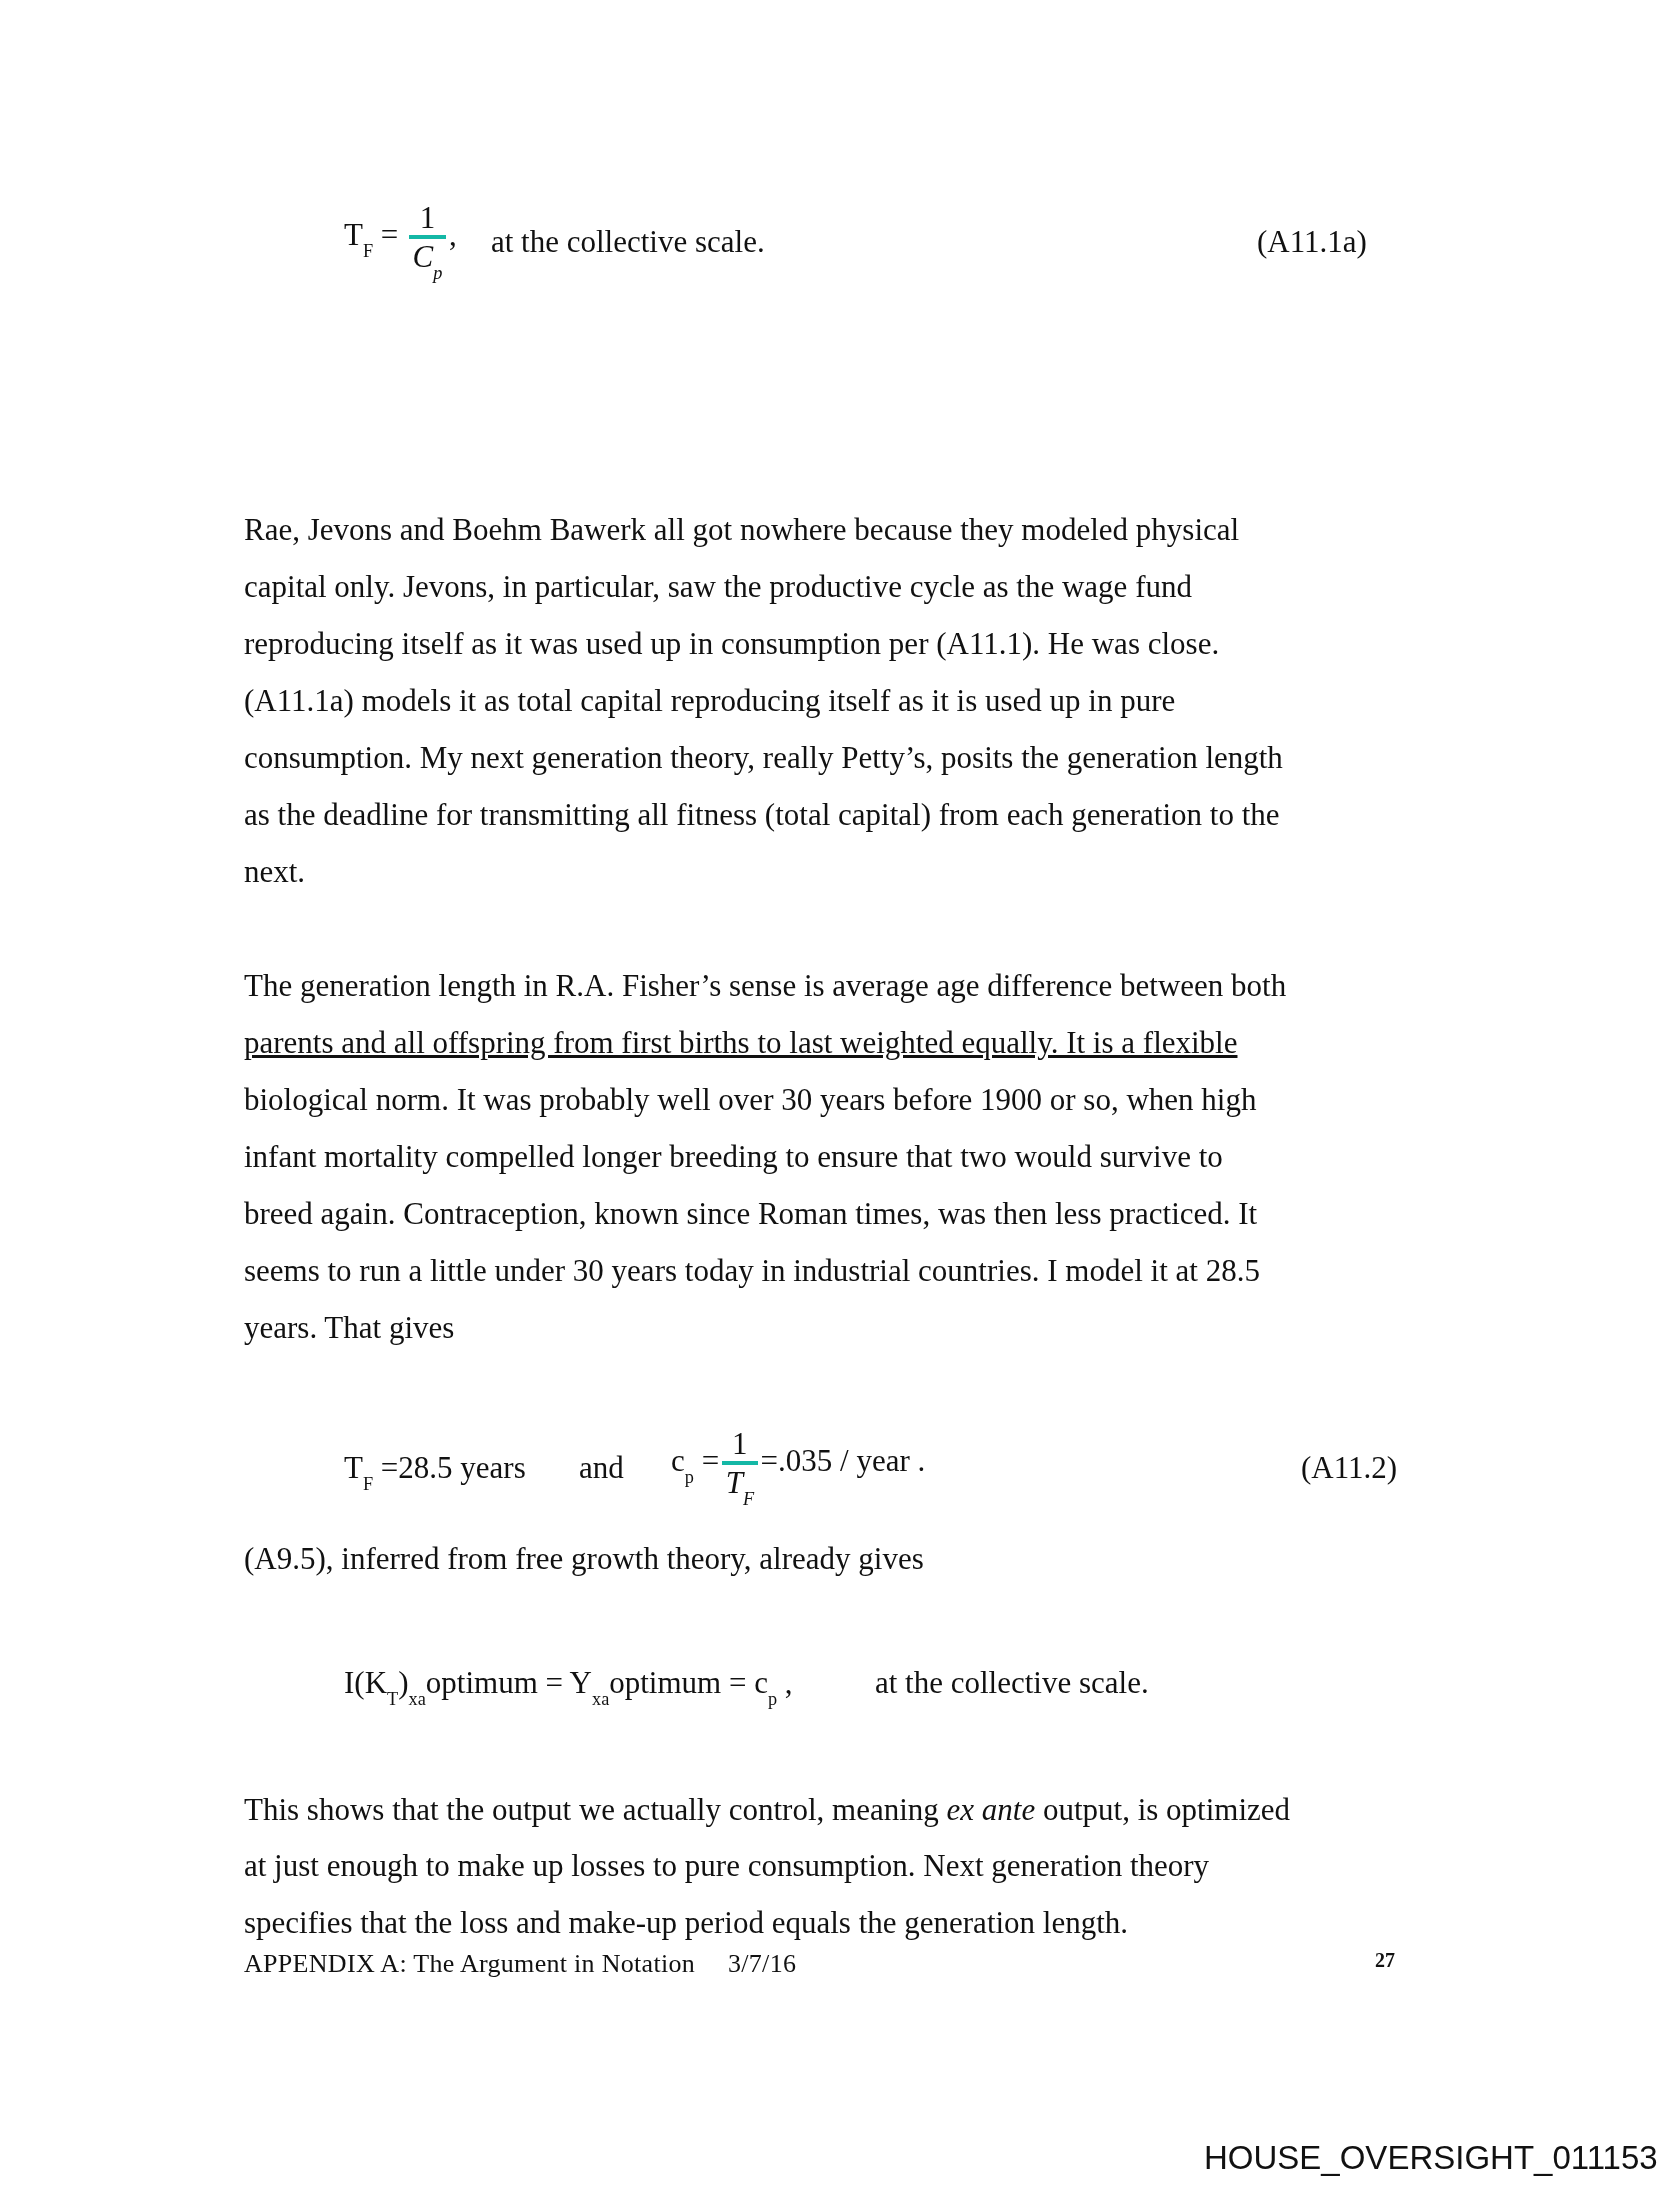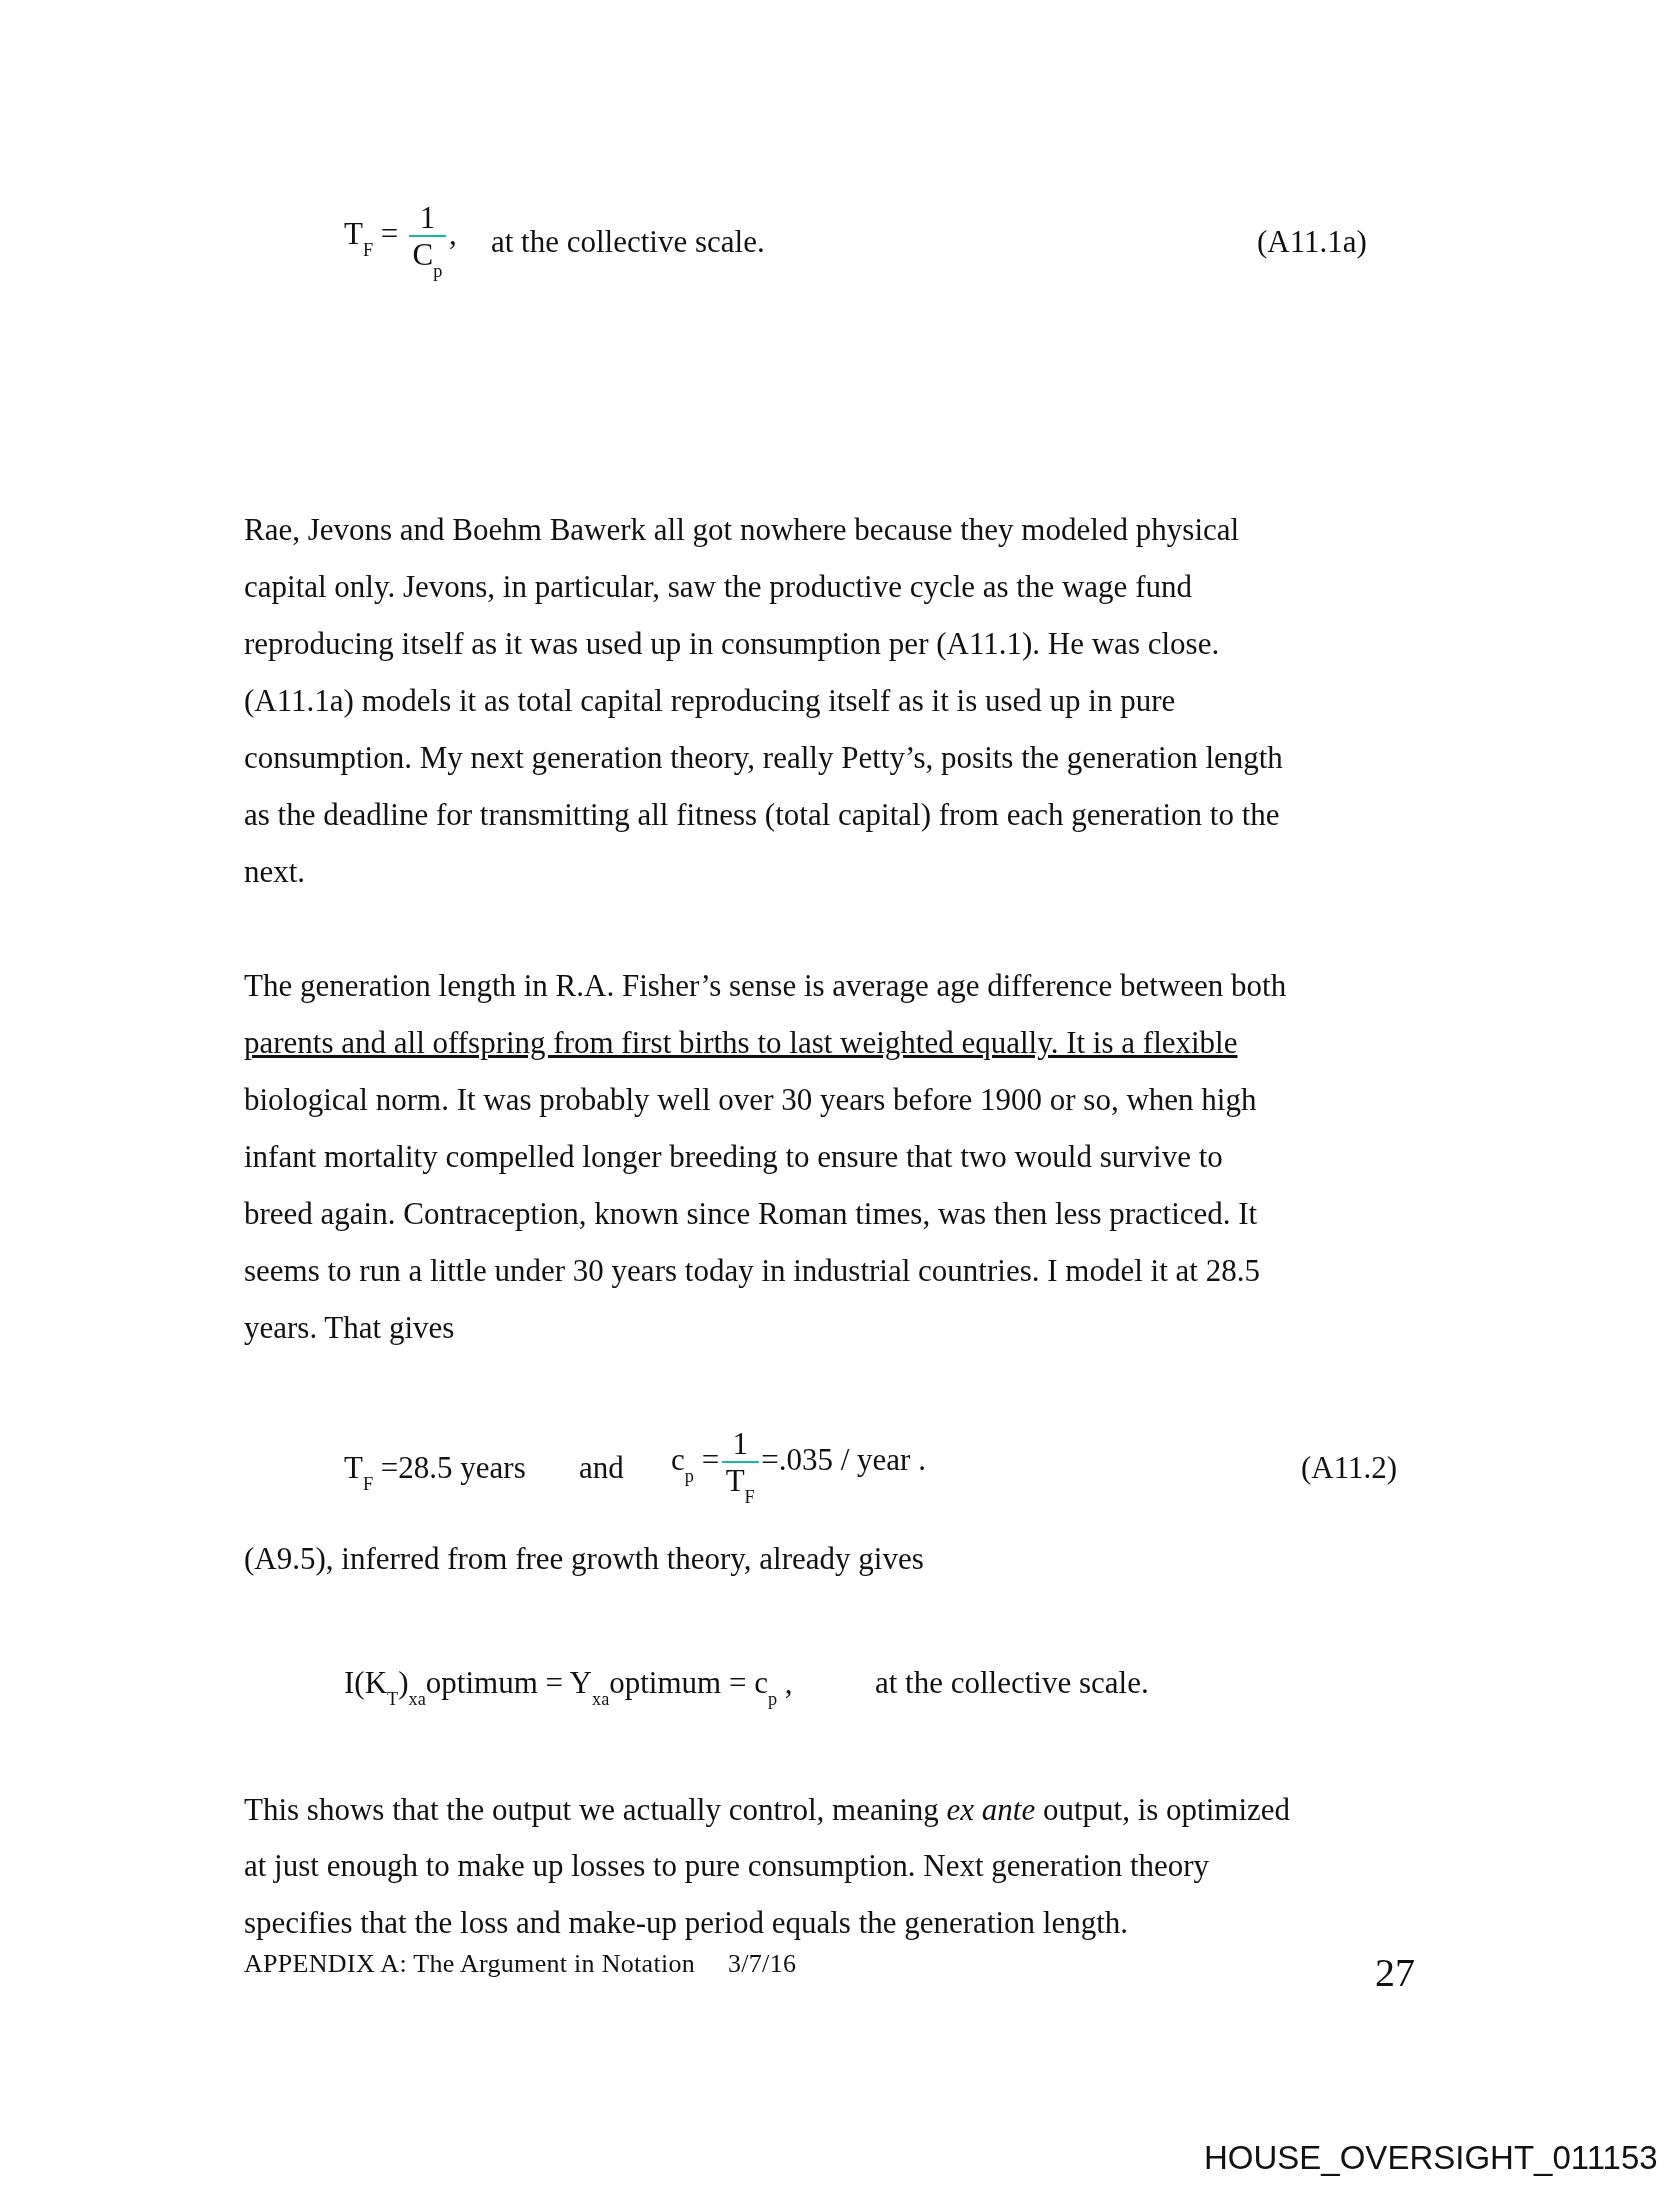--- a/index.html
+++ b/index.html
@@ -5,23 +5,23 @@
   html, body { margin: 0; padding: 0; background: #ffffff; }
   body { width: 1669px; height: 2205px; position: relative; overflow: hidden; color: #111; }
   .page { position: absolute; left: 0; top: 0; width: 1329px; height: 2205px; background: #fff; }
   .serif { font-family: "Liberation Serif", "DejaVu Serif", serif; }
   .line { position: absolute; left: 244px; font-size: 31px; white-space: nowrap; line-height: 1; }
   .eq { position: absolute; font-family: "Liberation Serif", serif; font-size: 31px; white-space: nowrap; line-height: 1; }
   .eqnum { position: absolute; font-family: "Liberation Serif", serif; font-size: 31px; white-space: nowrap; line-height: 1; text-align: right; }
   .sub { font-size: 18.3px; position: relative; top: 11.8px; }
   .frac { display: inline-block; vertical-align: middle; text-align: center; margin: 0 2.6px; }
   .frac .num { display: block; padding: 0 3.9px; line-height: 1.05; }
-  .frac .den { display: block; border-top: 2px solid #14b8a6; padding: 2.6px 3.9px 0 3.9px; line-height: 1.05; }
+  .frac .den { display: block; border-top: 4px solid #14b8a6; padding: 2.6px 3.9px 0 3.9px; line-height: 1.05; font-style: italic; }
   .footer { position: absolute; top: 1949px; font-family: "Liberation Serif", serif; font-size: 26px; white-space: nowrap; letter-spacing: 0.3px; }
-  .pagenum { position: absolute; top: 1949px; left: 1375px; font-family: "Liberation Serif", serif; font-size: 40px; }
+  .pagenum { position: absolute; top: 1949px; left: 1375px; font-family: "Liberation Serif", serif; font-size: 20px; font-weight: bold; }
   .bates { position: absolute; left: 1204px; top: 2139px; font-family: "Liberation Sans", sans-serif; font-size: 33px; white-space: nowrap; }
   em { font-style: italic; }
 </style>
 </head>
 <body>
 
 <div class="page">
 
   <div class="eq" style="left:344px; top:202px;">
     <span>T</span><span class="sub">F</span>

